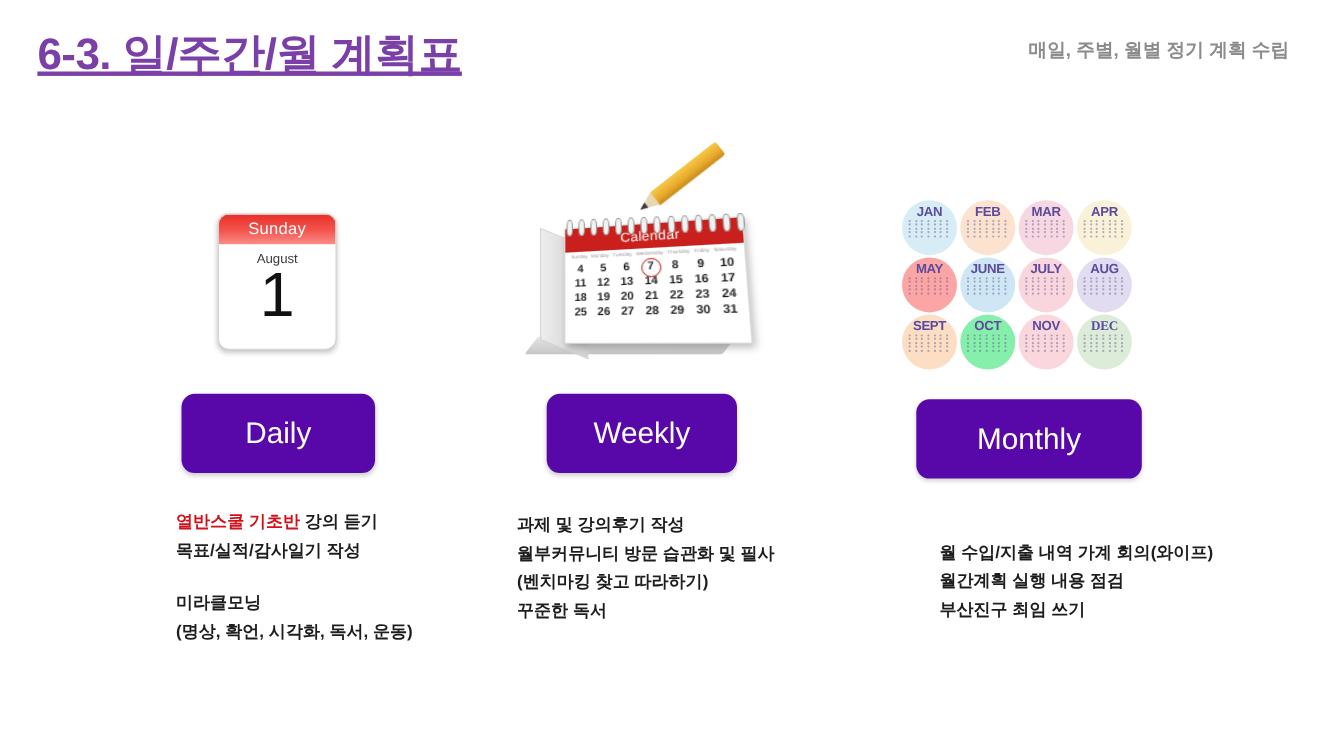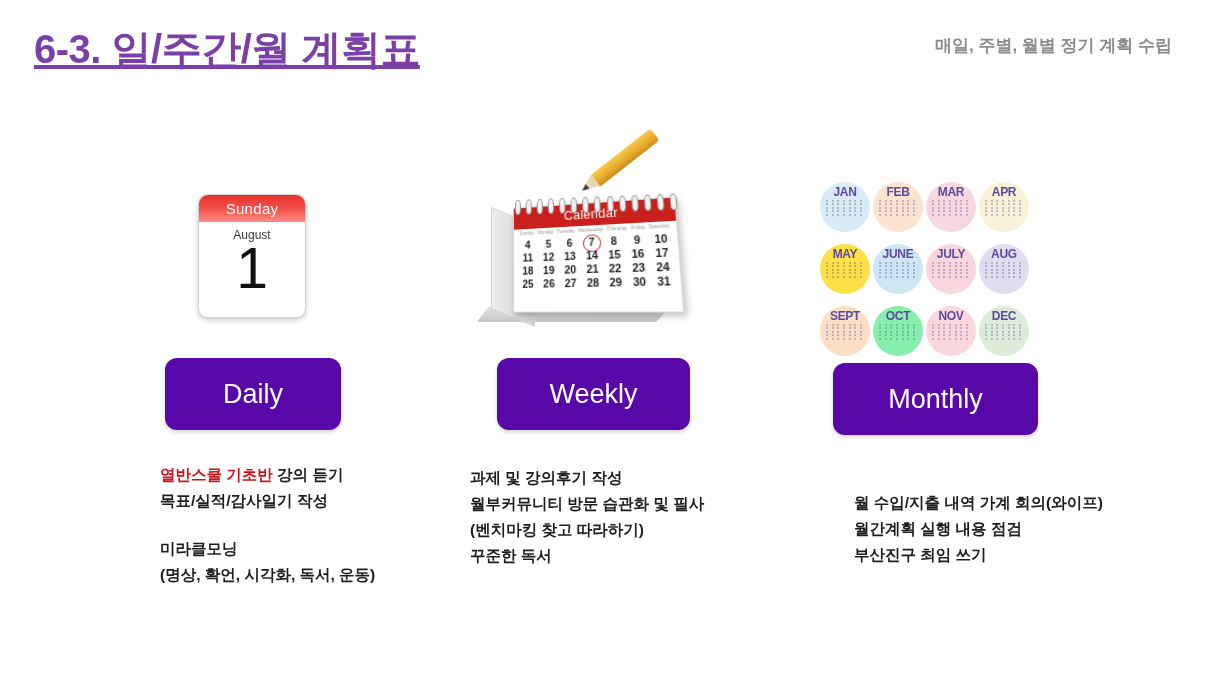--- a/index.html
+++ b/index.html
@@ -220,21 +220,21 @@
   }
 
   
   .months {
     position: absolute;
     left: 60px;
     top: 2px;
     width: 210px;
     display: grid;
     grid-template-columns: repeat(4, 1fr);
-    gap: 12px 2px;
+    gap: 2px 2px;
   }
   .month-circle {
     width: 50px;
     height: 50px;
     border-radius: 50%;
     display: flex;
     flex-direction: column;
     align-items: center;
     justify-content: flex-start;
     padding-top: 4px;
@@ -270,21 +270,21 @@
     border-radius: 12px;
     text-align: center;
     font-size: 27px;
     font-weight: normal;
     box-shadow: 0 2px 4px rgba(0,0,0,0.18);
     border: none;
     cursor: pointer;
     font-family: "Liberation Sans", sans-serif;
   }
   .pill-daily   { left: 165px; top: 358px; width: 176px; height: 72px; }
-  .pill-weekly  { left: 497px; top: 358px; width: 193px; height: 72px; }
+  .pill-weekly  { left: 497px; top: 358px; width: 173px; height: 72px; }
   .pill-monthly { left: 833px; top: 363px; width: 205px; height: 72px; }
 
   
   .body-text {
     position: absolute;
     font-size: 15.5px;
     font-weight: bold;
     line-height: 26px;
     color: #1d1d1d;
     white-space: nowrap;
@@ -547,21 +547,21 @@
             <i></i>
             <i></i>
             <i></i>
             <i></i>
             <i></i>
             <i></i>
             <i></i>
             <i></i>
           </div>
         </div>
-        <div class="month-circle" style="background: #fde047;">
+        <div class="month-circle" style="background: #fca5a5;">
           <div class="month-name">MAY</div>
           <div class="month-dots">
             <i></i>
             <i></i>
             <i></i>
             <i></i>
             <i></i>
             <i></i>
             <i></i>
             <i></i>
@@ -827,21 +827,21 @@
             <i></i>
             <i></i>
             <i></i>
             <i></i>
             <i></i>
             <i></i>
             <i></i>
             <i></i>
           </div>
         </div>
-        <div class="month-circle" style="background: rgb(220, 236, 216);">
+        <div class="month-circle" style="background: rgb(220, 236, 216); font-family: Liberation Serif, serif;">
           <div class="month-name">DEC</div>
           <div class="month-dots">
             <i></i>
             <i></i>
             <i></i>
             <i></i>
             <i></i>
             <i></i>
             <i></i>
             <i></i>

